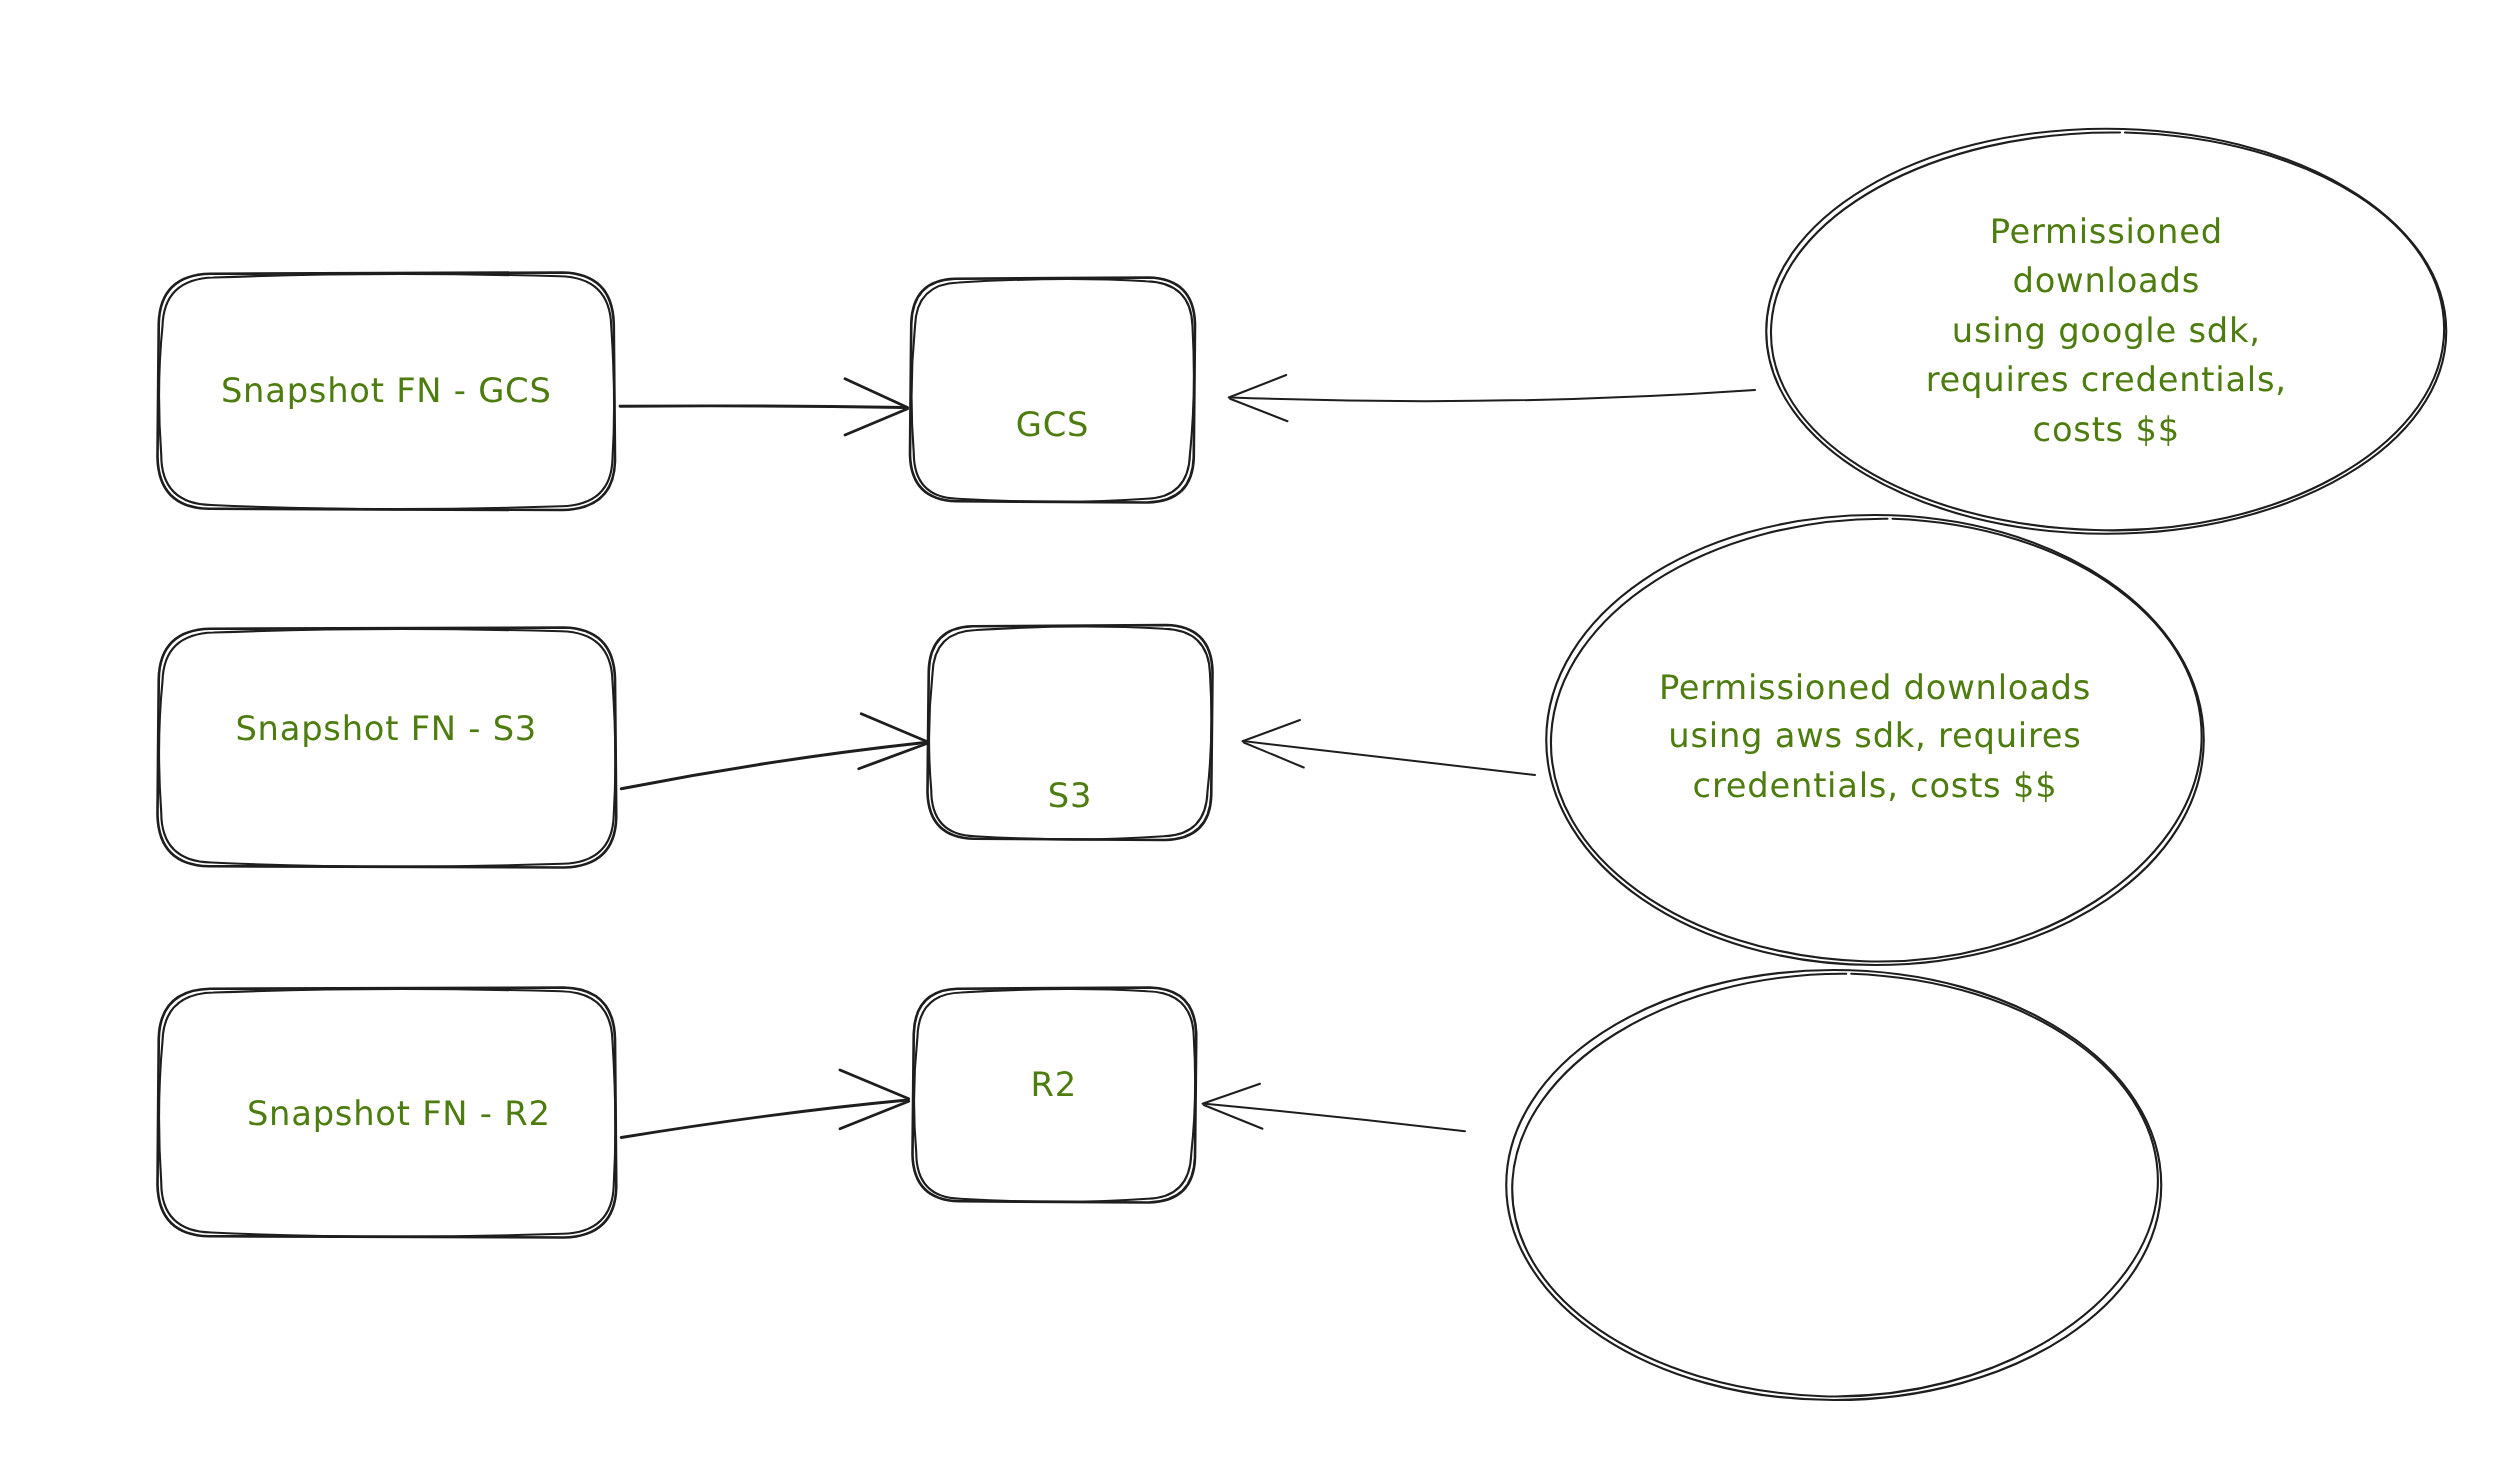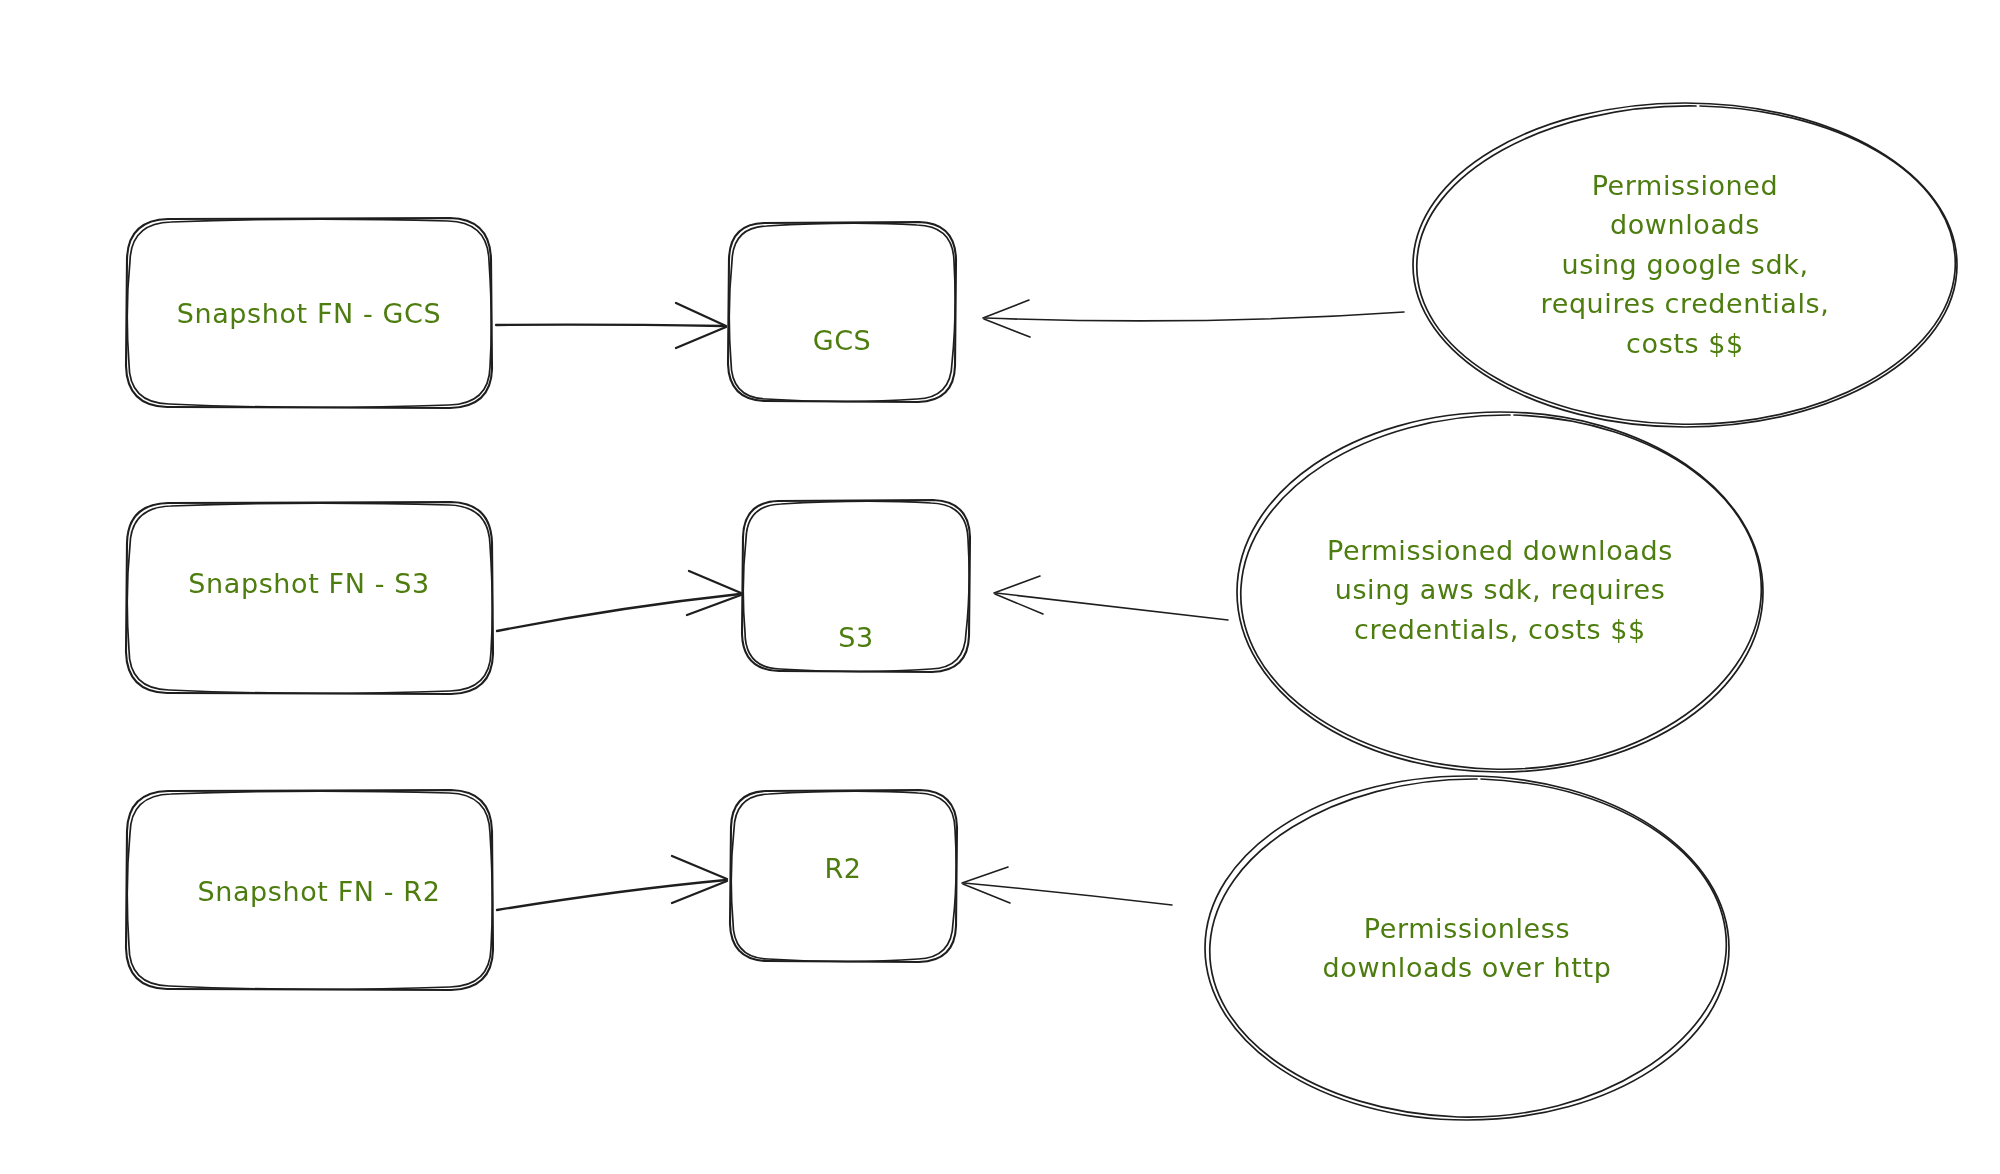--- a/index.html
+++ b/index.html
@@ -208,16 +208,14 @@
   <div class="node-label small" style="left:856px; top:611px;">S3</div>
 
   <div class="node-label ellipse-label" style="left:1500px; top:590px;">Permissioned downloads
 using aws sdk, requires
 credentials, costs $$</div>
 
   <div class="node-label box-label" style="left:319px; top:892px;">Snapshot FN - R2</div>
 
   <div class="node-label small" style="left:843px; top:842px;">R2</div>
 
-  <div class="node-label ellipse-label" style="left:1467px; top:948px;">Permissionless
-downloads over http</div>
 
 </div>
 
 </body></html>

